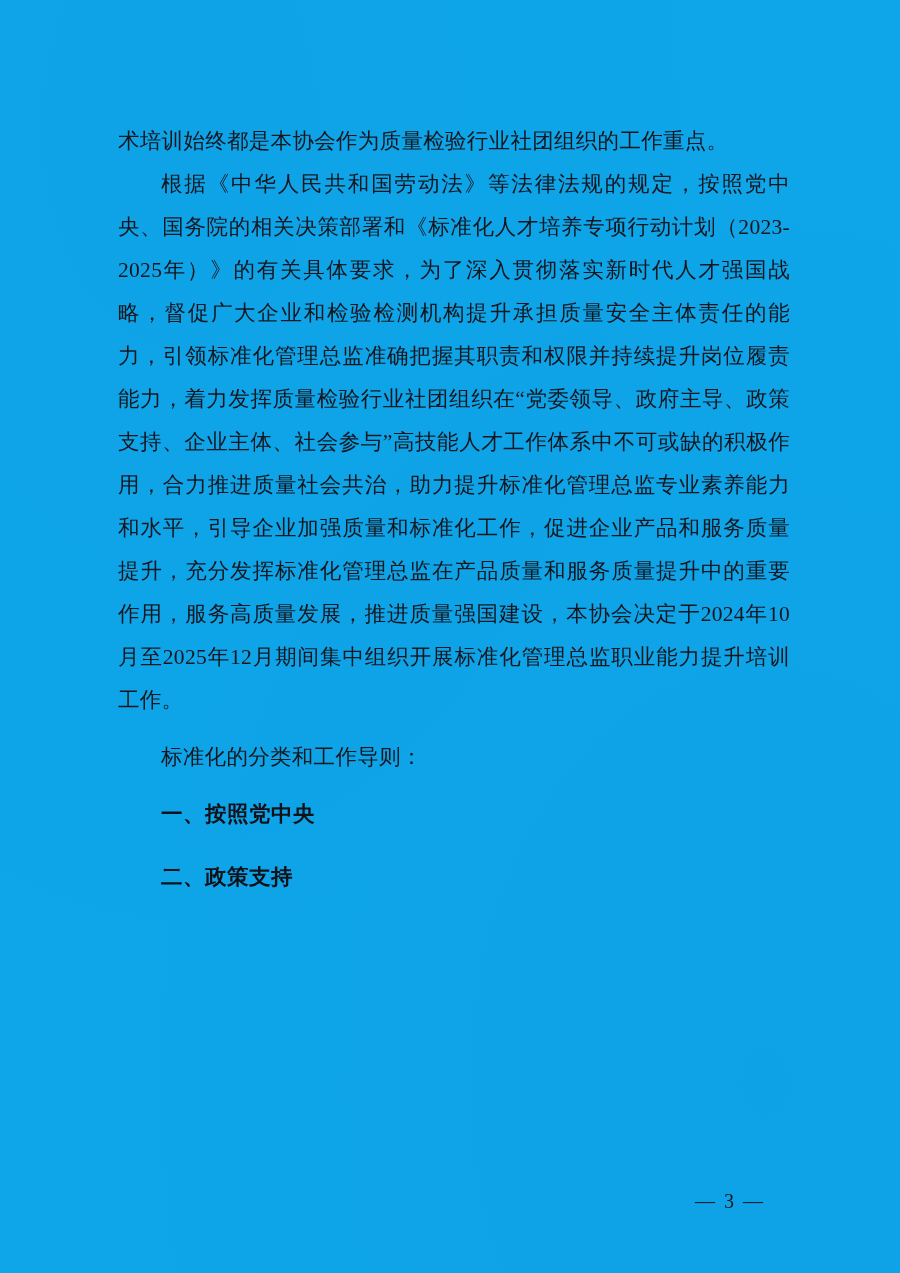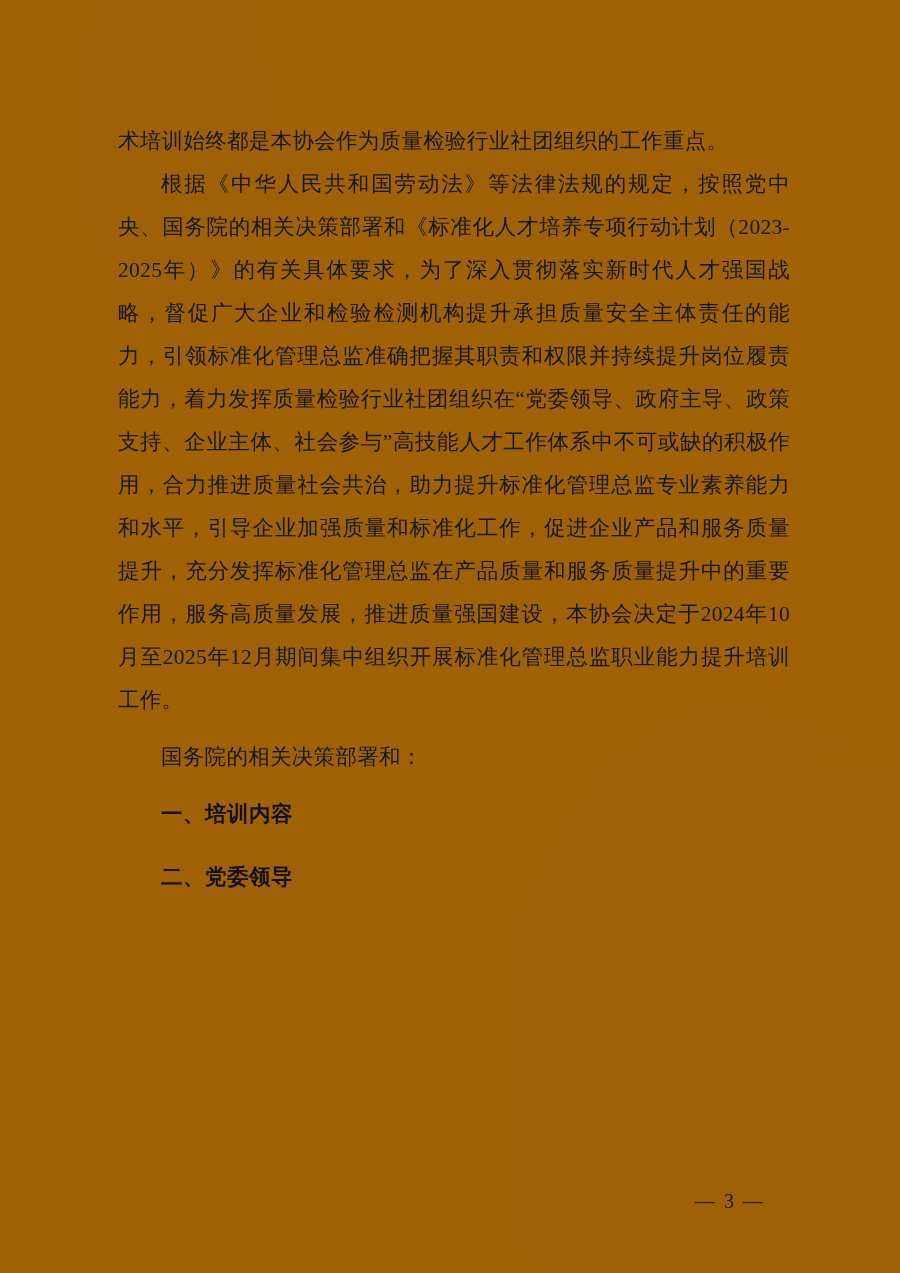--- a/index.html
+++ b/index.html
@@ -12,21 +12,21 @@
     height: 1273px;
     position: relative;
     font-family: "Liberation Serif", "DejaVu Serif", serif;
     color: #1a1a22;
   }
   .page {
     position: absolute;
     top: 0; left: 0;
     width: 900px;
     height: 1273px;
-    background: #a16207;
+    background: #0ea5e9;
     overflow: hidden;
     text-decoration: underline;
   }
   .content {
     position: absolute;
     left: 118px;
     top: 120px;
     width: 672px;
   }
   .para {
@@ -82,29 +82,29 @@
   <div class="paper-texture"></div>
 
   <div class="content">
 
     <p class="para">术培训始终都是本协会作为质量检验行业社团组织的工作重点。</p>
 
     <p class="para indent">根据《中华人民共和国劳动法》等法律法规的规定，按照党中央、国务院的相关决策部署和《标准化人才培养专项行动计划（2023-2025年）》的有关具体要求，为了深入贯彻落实新时代人才强国战略，督促广大企业和检验检测机构提升承担质量安全主体责任的能力，引领标准化管理总监准确把握其职责和权限并持续提升岗位履责能力，着力发挥质量检验行业社团组织在“党委领导、政府主导、政策支持、企业主体、社会参与”高技能人才工作体系中不可或缺的积极作用，合力推进质量社会共治，助力提升标准化管理总监专业素养能力和水平，引导企业加强质量和标准化工作，促进企业产品和服务质量提升，充分发挥标准化管理总监在产品质量和服务质量提升中的重要作用，服务高质量发展，推进质量强国建设，本协会决定于2024年10月至2025年12月期间集中组织开展标准化管理总监职业能力提升培训工作。</p>
 
     <div class="gap-sm"></div>
 
-    <p class="para indent">国务院的相关决策部署和：</p>
+    <p class="para indent">标准化的分类和工作导则：</p>
 
     <div class="gap-sm"></div>
 
-    <p class="heading">一、培训内容</p>
+    <p class="heading">一、按照党中央</p>
 
 
     <div class="gap-md"></div>
 
-    <p class="heading">二、党委领导</p>
+    <p class="heading">二、政策支持</p>
 
   </div>
 
   <div class="page-number">
     <span class="pn-inner">— 3 —</span>
   </div>
 </div>
 
 </body></html>

